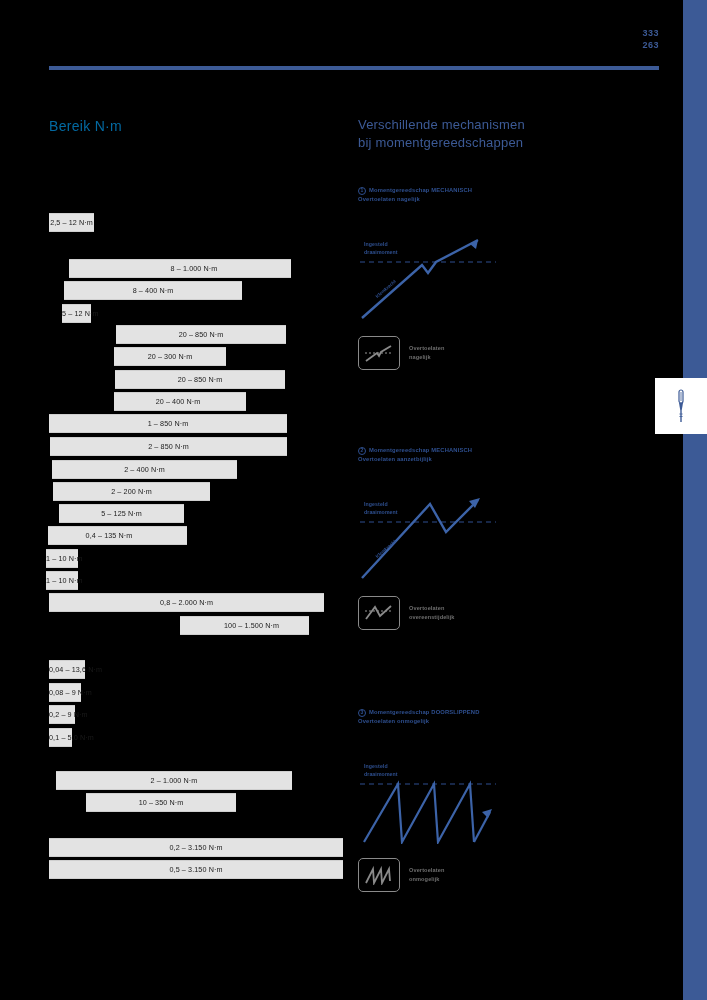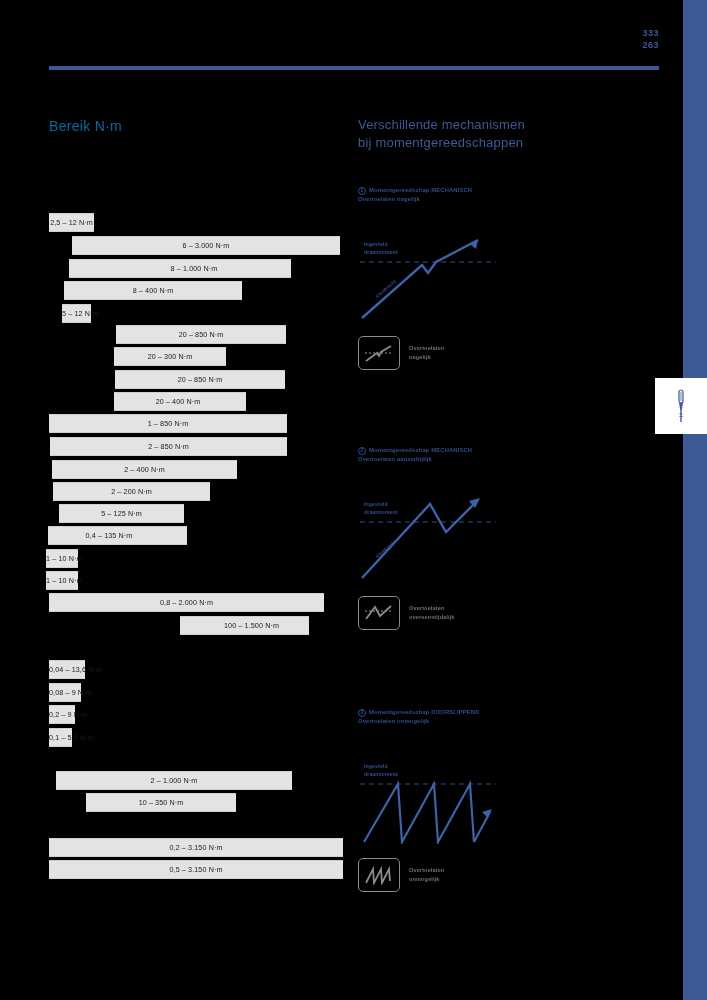--- a/index.html
+++ b/index.html
@@ -206,24 +206,20 @@
   <div class="title-right">
     <div>Verschillende mechanismen</div>
     <div>bij momentgereedschappen</div>
   </div>
 
   <div class="chart" id="chart">
       <div class="barrow" style="left: 49px; top: 213px; width: 45px;">
         <div class="bar" style="width: 45px;"></div>
         <div class="barlabel" style="left: 0px; width: 45px;">2,5 – 12 N·m</div>
       </div>
-      <div class="barrow" style="left: 72px; top: 236px; width: 268px;">
-        <div class="bar" style="width: 268px;"></div>
-        <div class="barlabel" style="left: 0px; width: 268px;">6 – 3.000 N·m</div>
-      </div>
       <div class="barrow" style="left: 69px; top: 259px; width: 222px;">
         <div class="bar" style="width: 222px;"></div>
         <div class="barlabel" style="left: 0px; width: 250px;">8 – 1.000 N·m</div>
       </div>
       <div class="barrow" style="left: 64px; top: 281px; width: 178px;">
         <div class="bar" style="width: 178px;"></div>
         <div class="barlabel" style="left: 0px; width: 178px;">8 – 400 N·m</div>
       </div>
       <div class="barrow" style="left: 62px; top: 304px; width: 29px;">
         <div class="bar" style="width: 29px;"></div>

